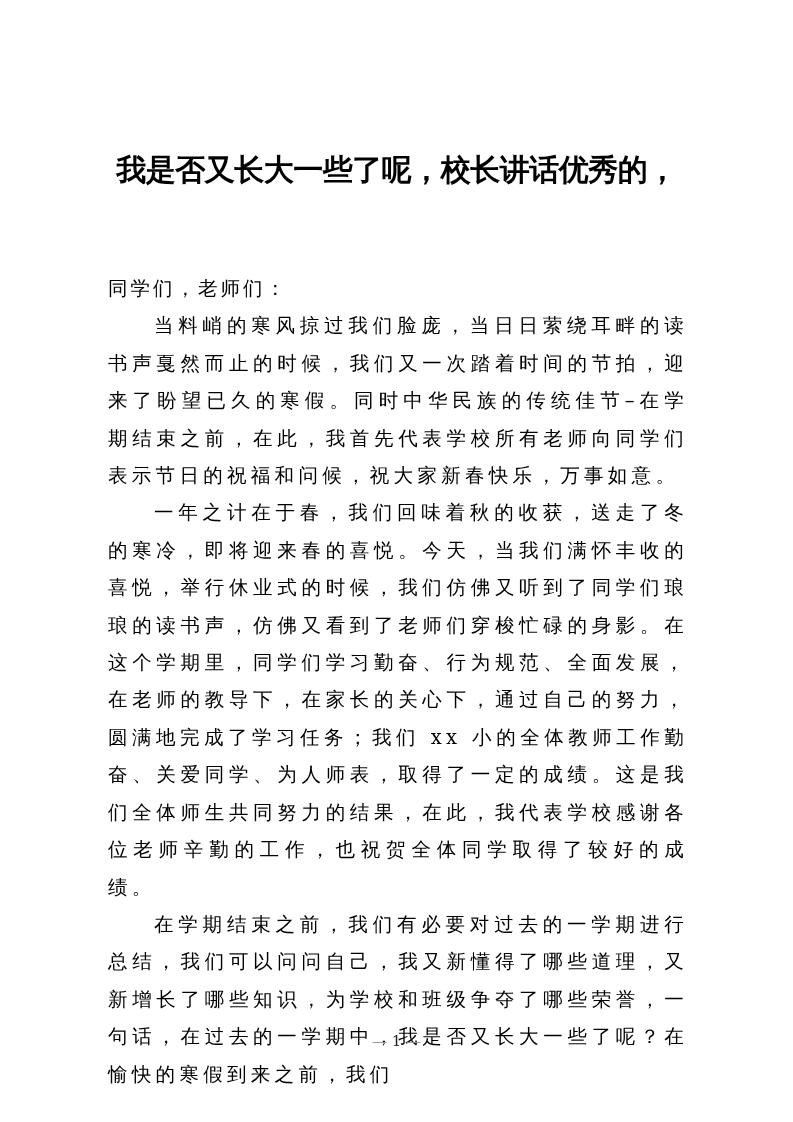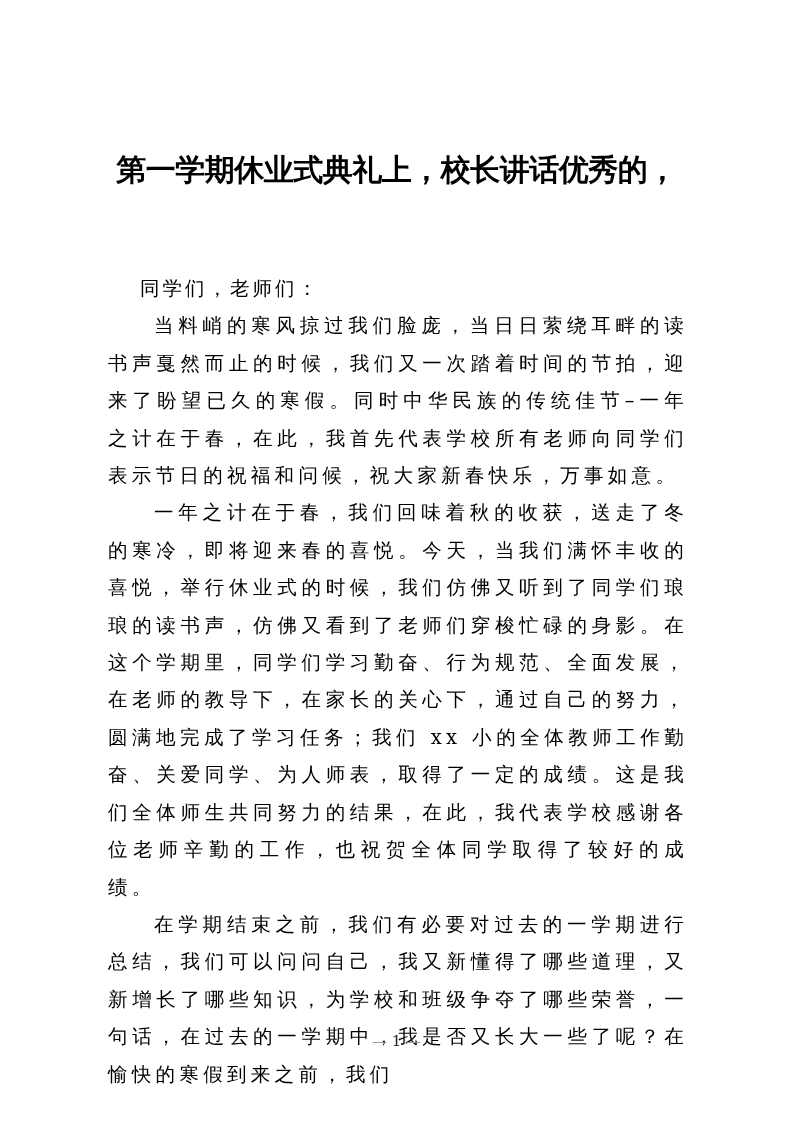--- a/index.html
+++ b/index.html
@@ -10,37 +10,37 @@
       text-align: center; font-family: "DejaVu Sans", "Liberation Sans", sans-serif;
       font-weight: bold; font-size: 30px; line-height: 39px; letter-spacing: -0.5px;
     }
     .title div { white-space: nowrap; }
     .body-text {
       position: absolute; left: 108px; top: 270px; width: 580px;
       font-size: 19.5px; line-height: 37.4px;
     }
     .body-text p { margin: 0; text-align: justify; text-align-last: left; letter-spacing: 4.3px; }
     .body-text p.indent { text-indent: 46px; }
-    .body-text p.salutation { letter-spacing: 3px; margin-left: 32px; }
+    .body-text p.salutation { letter-spacing: 3px; }
     .page-num {
       position: absolute; left: 0; width: 793px; top: 1032px; text-align: center;
       font-size: 15px; color: #222;
     }
     .page-num .dash { color: #999; }
   </style>
 </head>
 <body>
 
 <div class="title">
-  <div>第一学期休业式典礼上，校长讲话优秀的，</div>
+  <div>我是否又长大一些了呢，校长讲话优秀的，</div>
 </div>
 
 <div class="body-text">
   <p class="salutation">同学们，老师们：</p>
-  <p class="indent">当料峭的寒风掠过我们脸庞，当日日萦绕耳畔的读书声戛然而止的时候，我们又一次踏着时间的节拍，迎来了盼望已久的寒假。同时中华民族的传统佳节–一年之计在于春，在此，我首先代表学校所有老师向同学们表示节日的祝福和问候，祝大家新春快乐，万事如意。</p>
+  <p class="indent">当料峭的寒风掠过我们脸庞，当日日萦绕耳畔的读书声戛然而止的时候，我们又一次踏着时间的节拍，迎来了盼望已久的寒假。同时中华民族的传统佳节–在学期结束之前，在此，我首先代表学校所有老师向同学们表示节日的祝福和问候，祝大家新春快乐，万事如意。</p>
   <p class="indent">一年之计在于春，我们回味着秋的收获，送走了冬的寒冷，即将迎来春的喜悦。今天，当我们满怀丰收的喜悦，举行休业式的时候，我们仿佛又听到了同学们琅琅的读书声，仿佛又看到了老师们穿梭忙碌的身影。在这个学期里，同学们学习勤奋、行为规范、全面发展，在老师的教导下，在家长的关心下，通过自己的努力，圆满地完成了学习任务；我们 xx 小的全体教师工作勤奋、关爱同学、为人师表，取得了一定的成绩。这是我们全体师生共同努力的结果，在此，我代表学校感谢各位老师辛勤的工作，也祝贺全体同学取得了较好的成绩。</p>
   <p class="indent">在学期结束之前，我们有必要对过去的一学期进行总结，我们可以问问自己，我又新懂得了哪些道理，又新增长了哪些知识，为学校和班级争夺了哪些荣誉，一句话，在过去的一学期中，我是否又长大一些了呢？在愉快的寒假到来之前，我们</p>
 </div>
 
 <div class="page-num">
   <span class="dash">—</span>
   <span>1</span>
   <span class="dash">—</span>
 </div>
 

